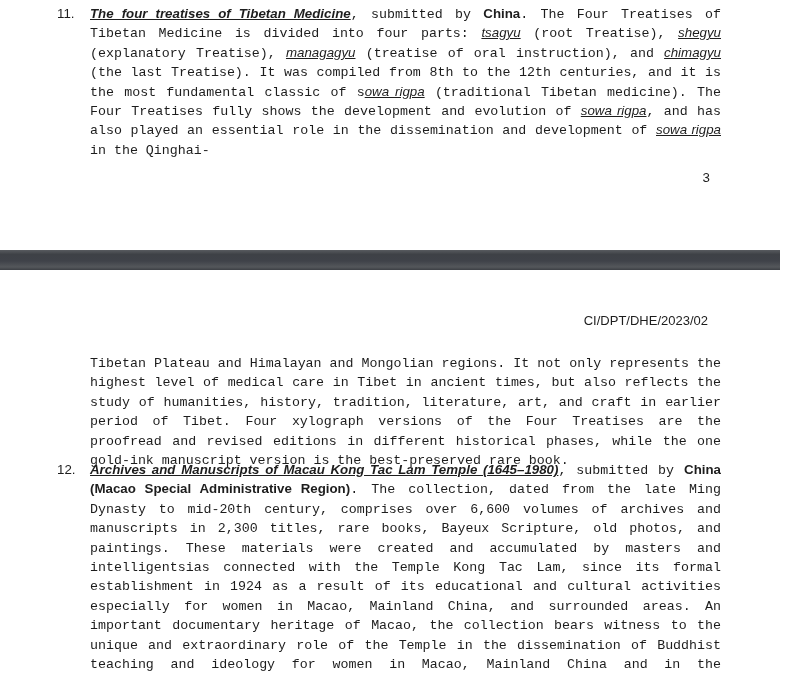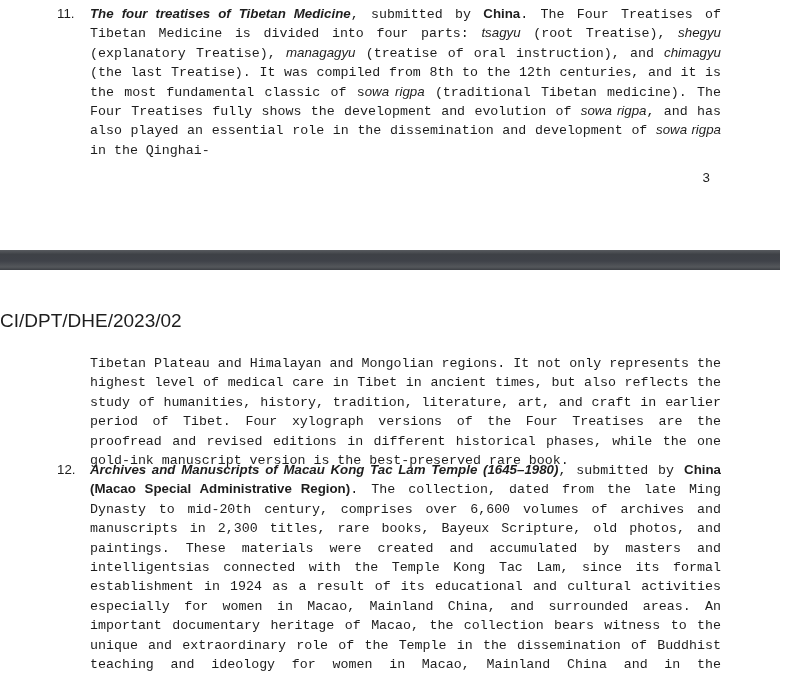--- a/index.html
+++ b/index.html
@@ -63,35 +63,36 @@
       #3e4146 22%,
       #3f4249 55%,
       #54575b 85%,
       #3c3f44 100%);
   }
   .doc-ref {
     position: absolute;
     top: 312px;
     left: 0;
     width: 708px;
-    font-size: 19px;
+    text-align: right;
+    font-size: 13px;
     line-height: 17px;
   }
   .cont {
     position: absolute;
     left: 90px;
     top: 354px;
     width: 631px;
   }
   #item12 { top: 461px; }
 
   .run.regular      { font-style: normal; font-weight: 400; font-family: Liberation Mono, monospace; }
   .run.bold         { font-style: normal; font-weight: 700; }
-  .run.italic       { font-style: italic; font-weight: 400; }
-  .run.bold-italic  { font-style: italic; font-weight: 700; }
+  .run.italic       { font-style: italic; font-weight: 400; text-decoration: underline; }
+  .run.bold-italic  { font-style: italic; font-weight: 700; text-decoration: underline; }
 </style>
 </head>
 <body>
 
 <div class="viewer">
 
   <section class="page-region">
     <div class="para item" id="item11">
       <span class="num">11.</span>
       <p class="body-text"><span class="run bold-italic">The four treatises of Tibetan Medicine</span><span class="run regular">, submitted by </span><span class="run bold">China</span><span class="run regular">. The Four Treatises of Tibetan Medicine is divided into four parts: </span><span class="run italic">tsagyu</span><span class="run regular"> (root Treatise), </span><span class="run italic">shegyu</span><span class="run regular"> (explanatory Treatise), </span><span class="run italic">managagyu</span><span class="run regular"> (treatise of oral instruction), and </span><span class="run italic">chimagyu</span><span class="run regular"> (the last Treatise). It was compiled from 8th to the 12th centuries, and it is the most fundamental classic of s</span><span class="run italic">owa rigpa</span><span class="run regular"> (traditional Tibetan medicine). The Four Treatises fully shows the development and evolution of </span><span class="run italic">sowa rigpa</span><span class="run regular">, and has also played an essential role in the dissemination and development of </span><span class="run italic">sowa rigpa</span><span class="run regular"> in the Qinghai-</span></p>

